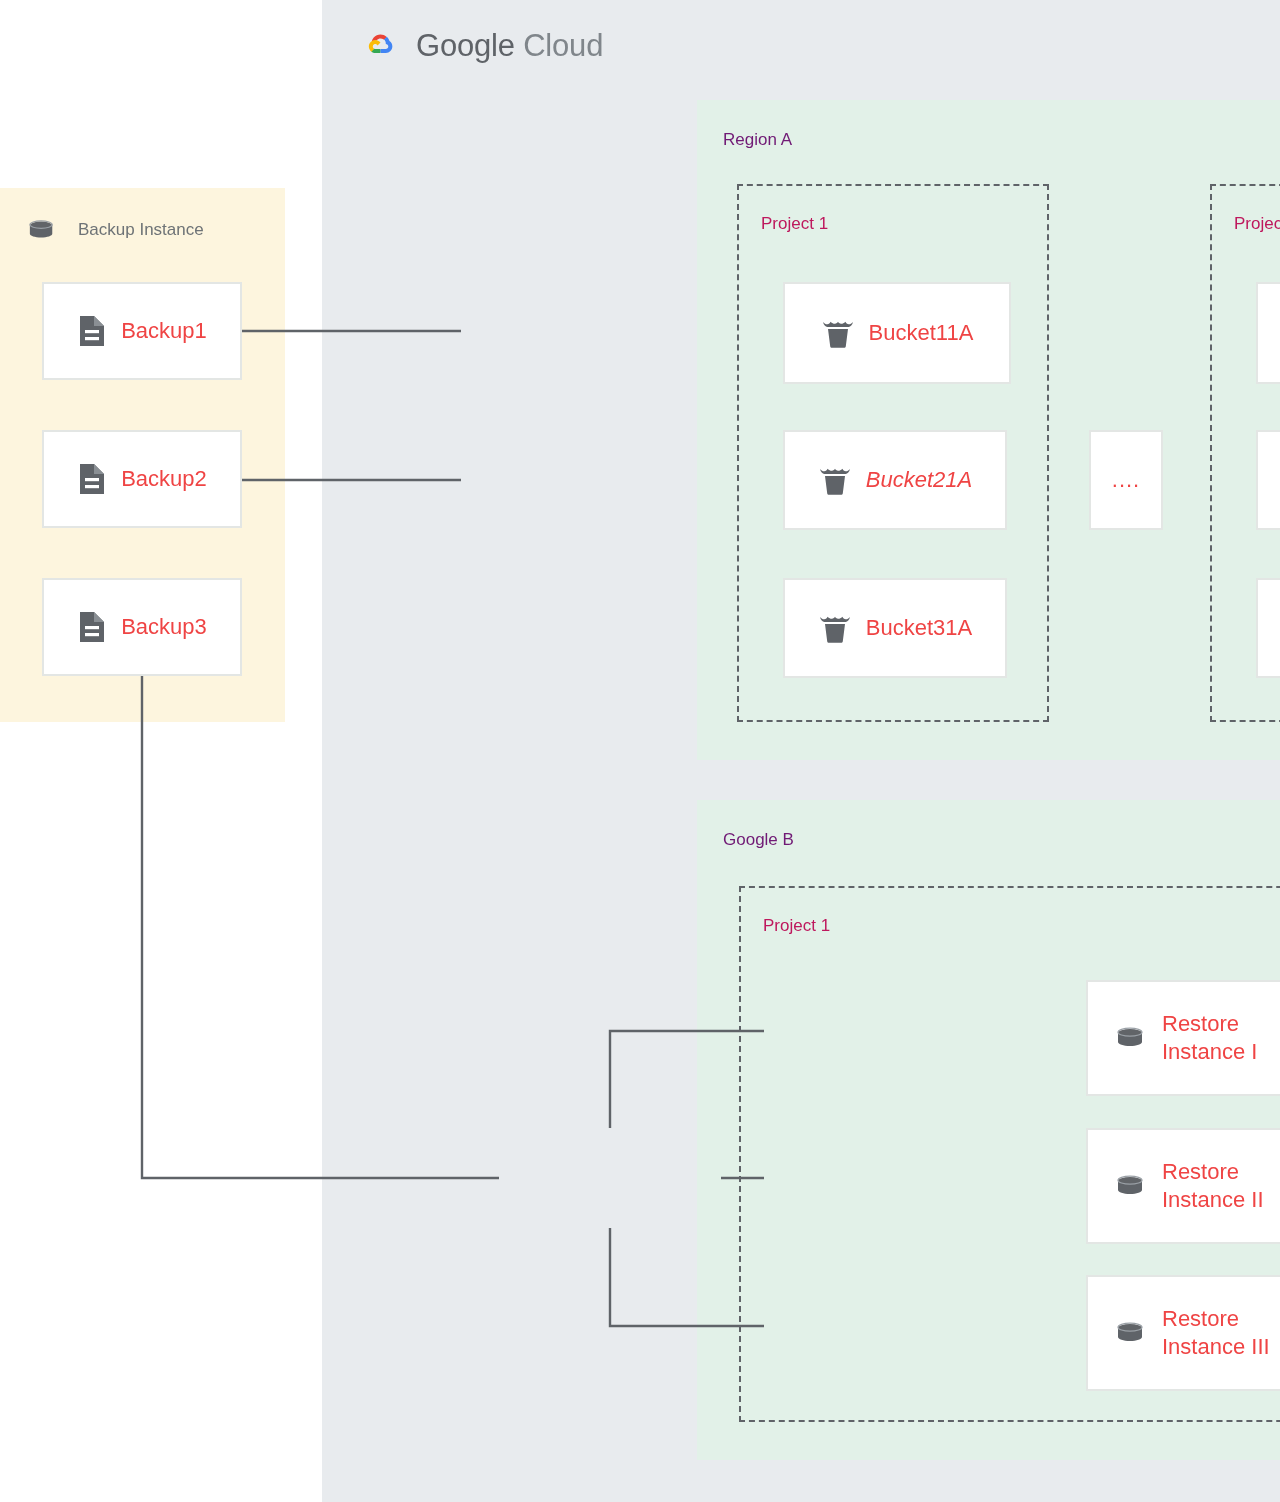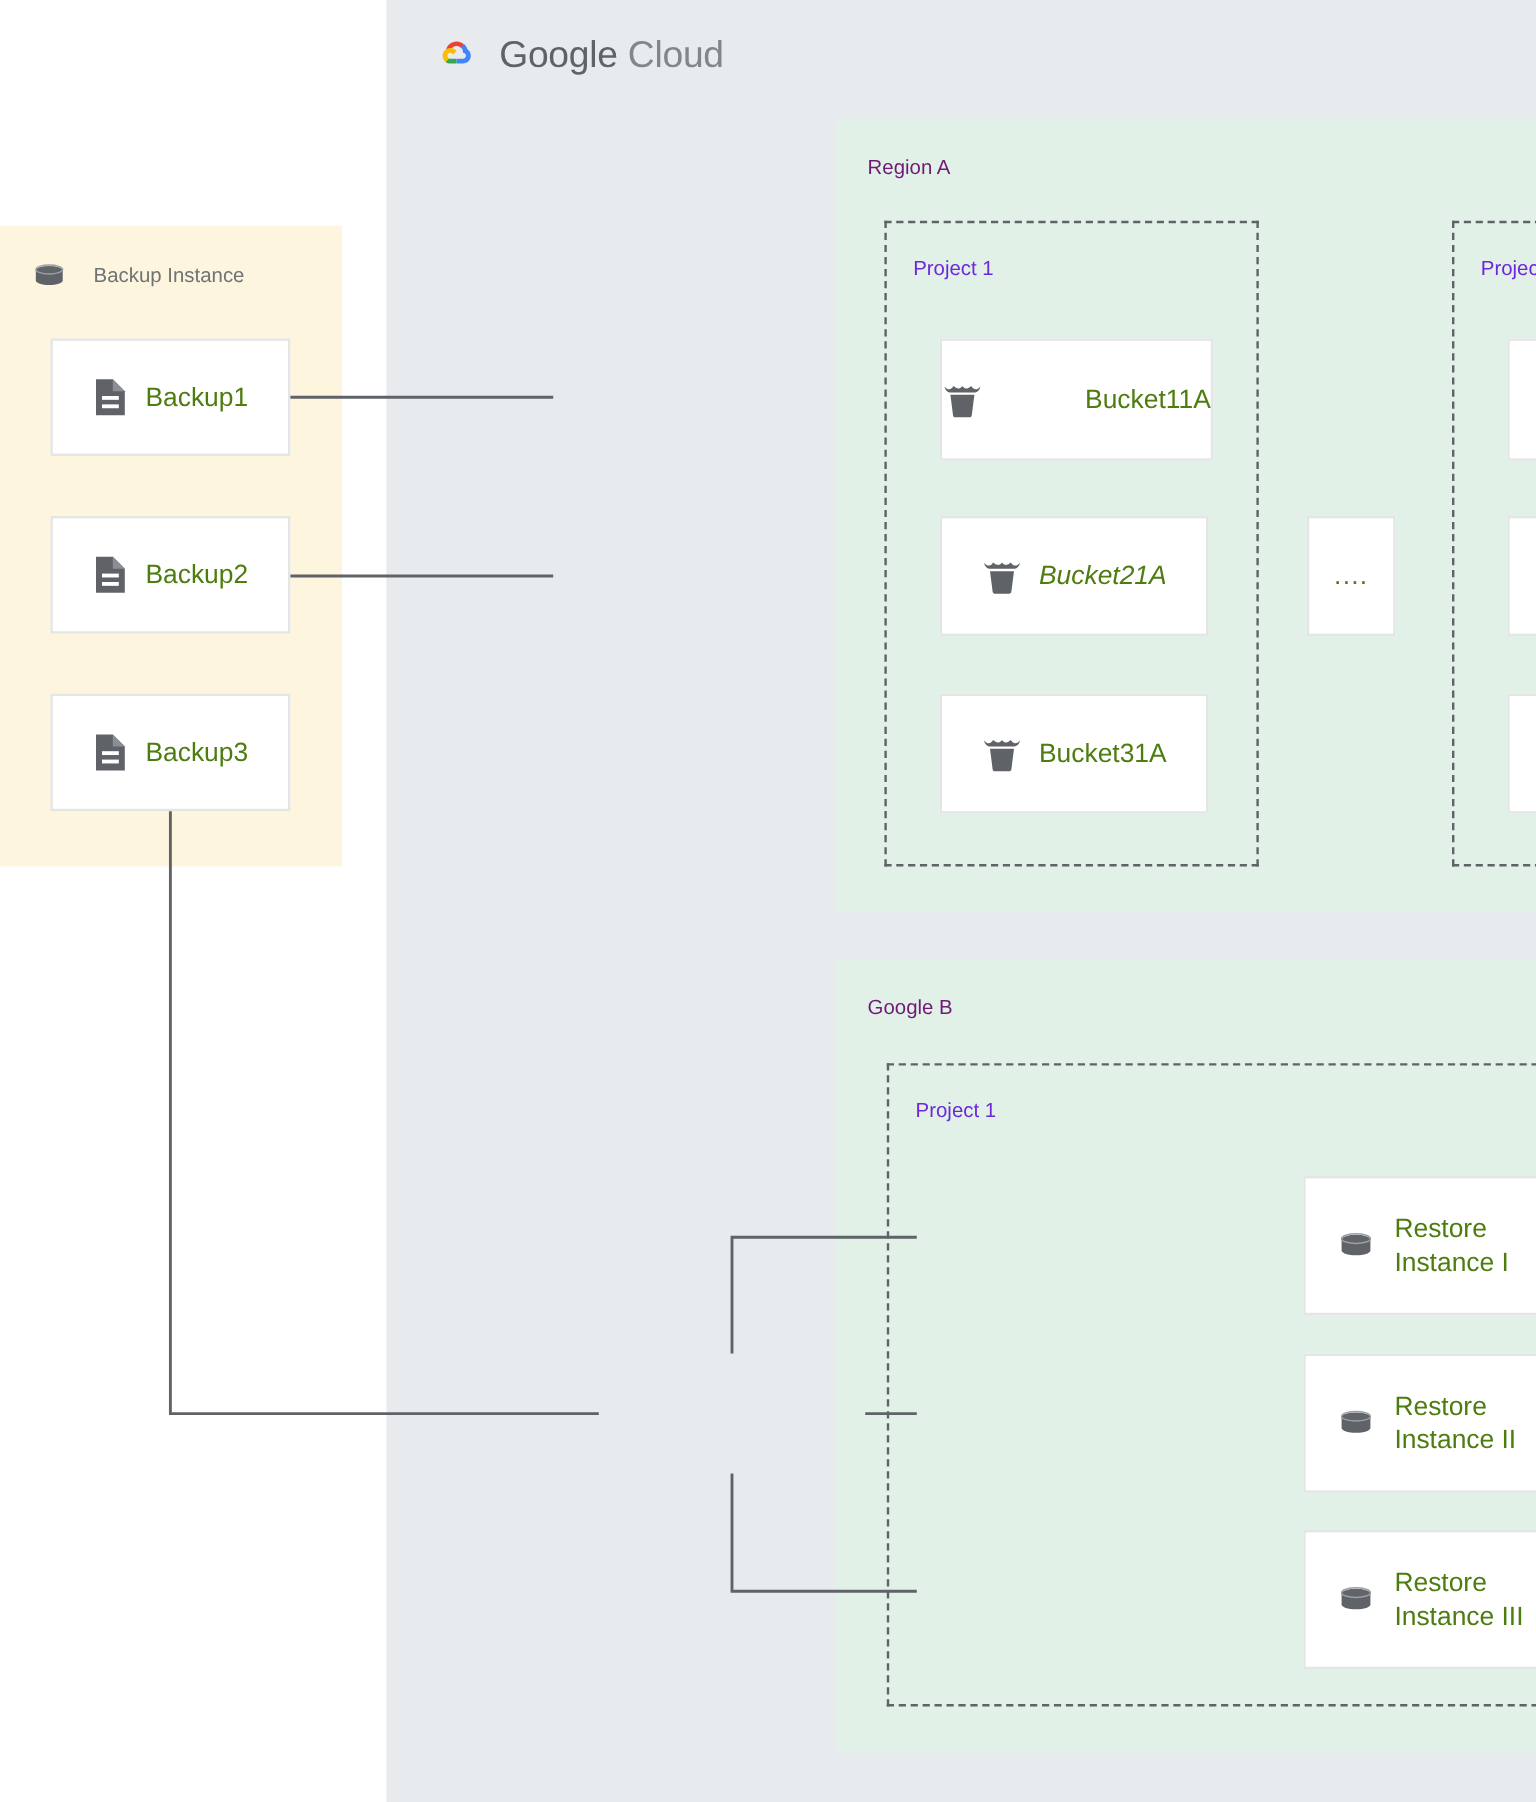--- a/index.html
+++ b/index.html
@@ -54,37 +54,37 @@
 
   .project {
     position: absolute;
     border: 2px dashed #5f6368;
     box-sizing: border-box;
   }
   .project-label {
     position: absolute;
     left: 22px; top: 28px;
     font-size: 17px;
-    color: #6d28d9;
+    color: #be185d;
   }
 
   
   .card {
     position: absolute;
     background: #ffffff;
     border: 2px solid #e3e6e4;
     box-sizing: border-box;
     display: flex;
     align-items: center;
     justify-content: center;
     gap: 14px;
   }
   .card .label {
     font-size: 22px;
-    color: #4d7c0f;
+    color: #ef4444;
     line-height: 1.28;
     white-space: pre-line;
   }
   .card.two-line { justify-content: flex-start; padding-left: 26px; }
   .card.ellipsis { justify-content: center; }
   .card.ellipsis .label { font-size: 22px; letter-spacing: 1px; }
 
   
   #backup-group {
     position: absolute;
@@ -135,21 +135,21 @@
       <span class="gcp-logo-text"><span class="w1">Google</span> <span class="w2">Cloud</span></span>
     </div>
 
     <div class="region" id="region-a">
       <div class="region-label">Region A</div>
 
       <div class="project" style="left:40px; top:84px; width:312px; height:538px;">
         <div class="project-label">Project 1</div>
       </div>
 
-      <div class="card" style="left:86px; top:182px; width:228px; height:102px;justify-content:space-between;">
+      <div class="card" style="left:86px; top:182px; width:228px; height:102px;">
         <span>
           <svg class="icon" width="34" height="32" viewBox="0 0 34 32" aria-hidden="true">
             <path d="M2 5c0.6 3.2 2.6 4.6 4.3 5.0h21.4c1.7-0.4 3.7-1.8 4.3-5.0-1.6 1.9-3.0 2.4-4.3 2.3-1.6-0.15-2.6-1.3-3.3-2.6-1.6 1.6-3.0 2.1-4.3 2.0-1.5-0.12-2.6-1.0-3.1-2.0-0.5 1.0-1.6 1.88-3.1 2.0-1.3 0.1-2.7-0.4-4.3-2.0-0.7 1.3-1.7 2.45-3.3 2.6C5.0 7.4 3.6 6.9 2 5z" fill="#5f6368"></path>
             <path d="M7.0 12h20l-2.2 17.2c-0.1 0.9-0.9 1.6-1.8 1.6H11c-0.9 0-1.7-0.7-1.8-1.6z" fill="#5f6368"></path>
           </svg>
         </span>
         <span class="label">Bucket11A</span>
       </div>
 
       <div class="card" style="left:86px; top:330px; width:224px; height:100px;font-style:italic;">

